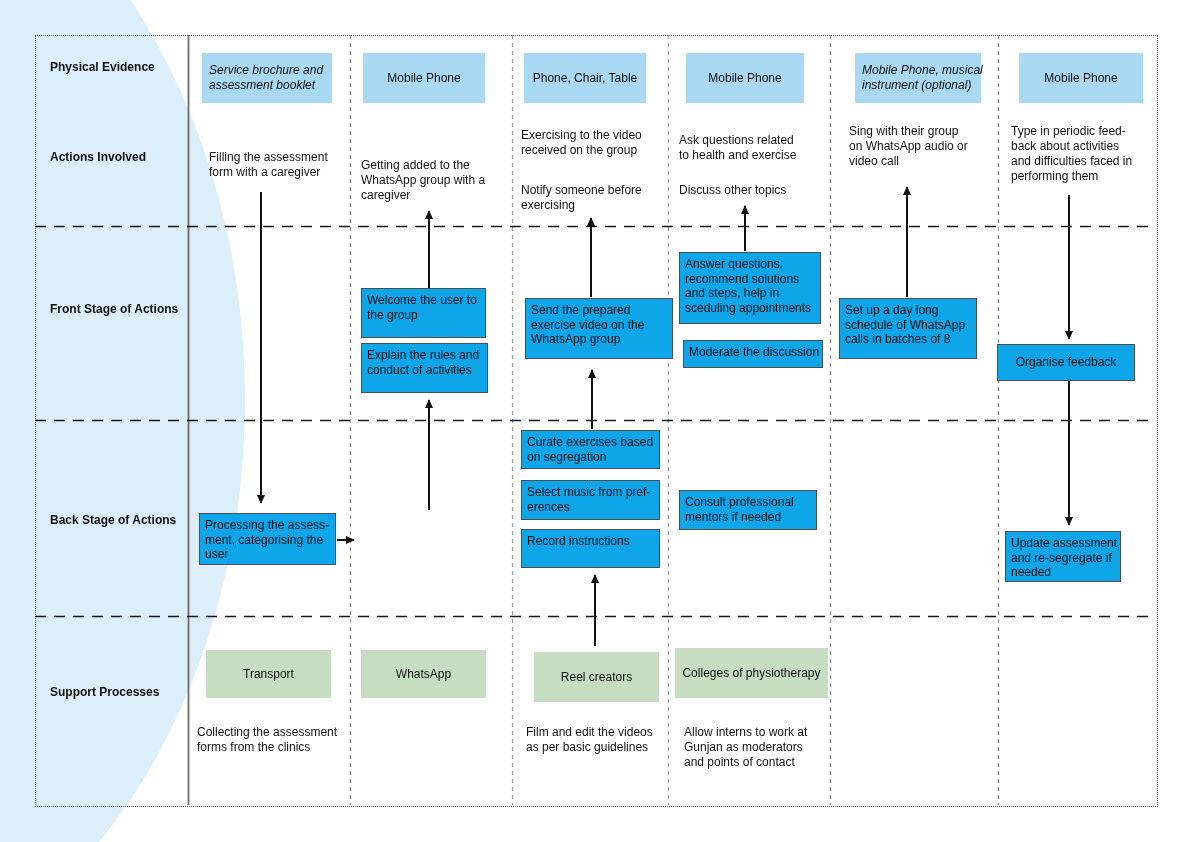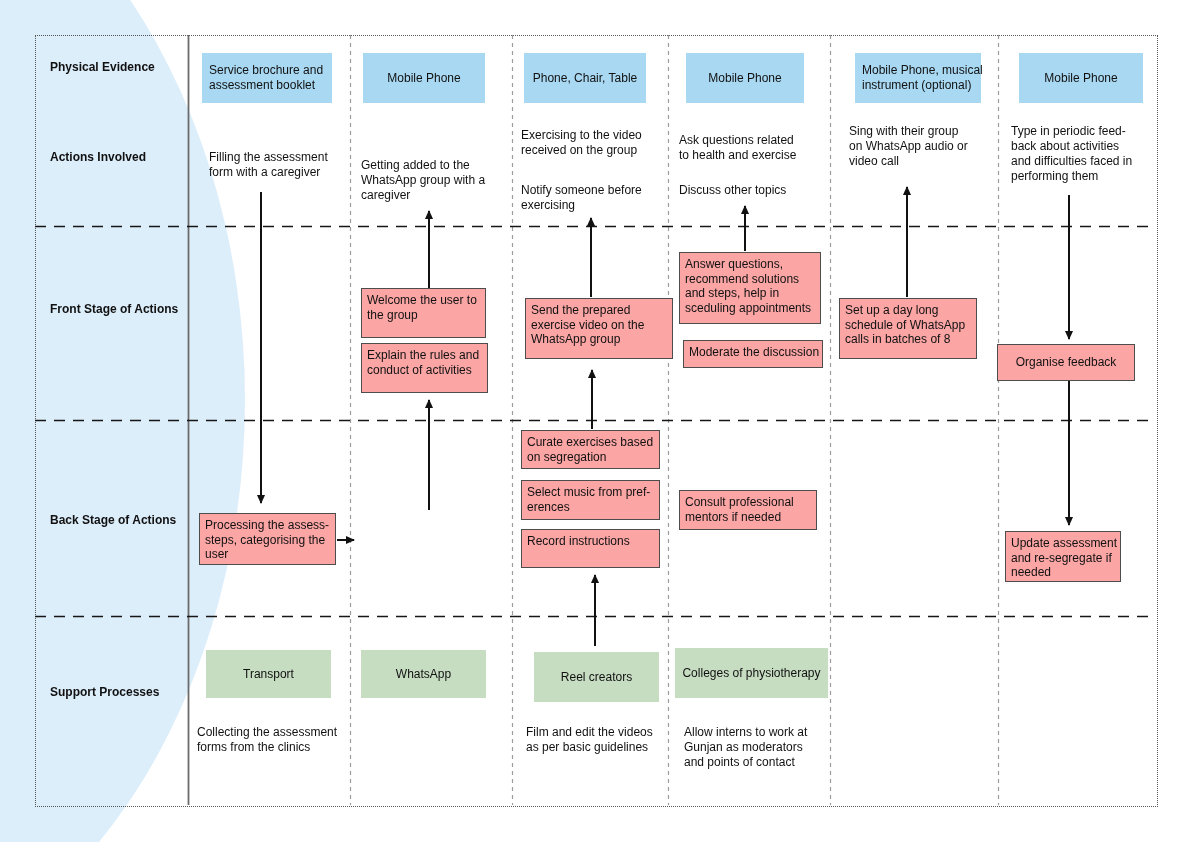--- a/index.html
+++ b/index.html
@@ -8,26 +8,26 @@
   
   #bgshape{position:absolute;left:-657px;top:-200px;width:902px;height:1200px;
            border-radius:50%;background:var(--bg-shape,#ddeefb);}
   
   #frame{position:absolute;left:35px;top:35px;width:1121px;height:770px;
          border:1px dotted #555;}
   svg.lines{position:absolute;left:0;top:0;pointer-events:none;}
   .rowlabel{position:absolute;font-size:12px;font-weight:bold;white-space:pre;}
   .txt{position:absolute;font-size:12px;line-height:1.24;white-space:pre;}
   .box{position:absolute;font-size:12px;line-height:1.22;white-space:pre;
-       background:#fca5a5;border:1.5px solid #4d4d4d;padding:4px 5px;box-sizing:border-box;}
+       background:#0ea5e9;border:1.5px solid #4d4d4d;padding:4px 5px;box-sizing:border-box;}
   .box.center{display:flex;align-items:center;justify-content:center;text-align:center;}
   .evbox{position:absolute;background:var(--evidence-box,#a8d8f2);border:none;
          font-size:12px;line-height:1.24;white-space:pre;box-sizing:border-box;
          display:flex;align-items:center;justify-content:center;text-align:center;}
-  .evbox.al{justify-content:flex-start;text-align:left;padding-left:7px;}
+  .evbox.al{justify-content:flex-start;text-align:left;padding-left:7px;font-style:italic;}
   .spbox{position:absolute;background:var(--support-box,#c6ddc2);border:none;
          font-size:12px;white-space:pre;box-sizing:border-box;
          display:flex;align-items:center;justify-content:center;text-align:center;}
 </style>
 </head>
 <body>
 
 <div id="stage">
 
   <div id="bgshape"></div>
@@ -117,21 +117,21 @@
 recommend solutions
 and steps, help in
 sceduling appointments</div>
   <div class="box" style="left:683px;top:340px;width:140px;height:28px">Moderate the discussion</div>
   <div class="box" style="left:839px;top:298px;width:138px;height:61px">Set up a day long
 schedule of WhatsApp
 calls in batches of 8</div>
   <div class="box center" style="left:997px;top:344px;width:138px;height:37px">Organise feedback</div>
 
   <div class="box" style="left:199px;top:513px;width:137px;height:52px">Processing the assess-
-steps, categorising the
+ment, categorising the
 user</div>
   <div class="box" style="left:521px;top:430px;width:139px;height:39px">Curate exercises based
 on segregation</div>
   <div class="box" style="left:521px;top:480px;width:139px;height:40px">Select music from pref-
 erences</div>
   <div class="box" style="left:521px;top:529px;width:139px;height:39px">Record instructions</div>
   <div class="box" style="left:679px;top:490px;width:138px;height:40px">Consult professional
 mentors if needed</div>
   <div class="box" style="left:1005px;top:531px;width:116px;height:51px">Update assessment
 and re-segregate if

